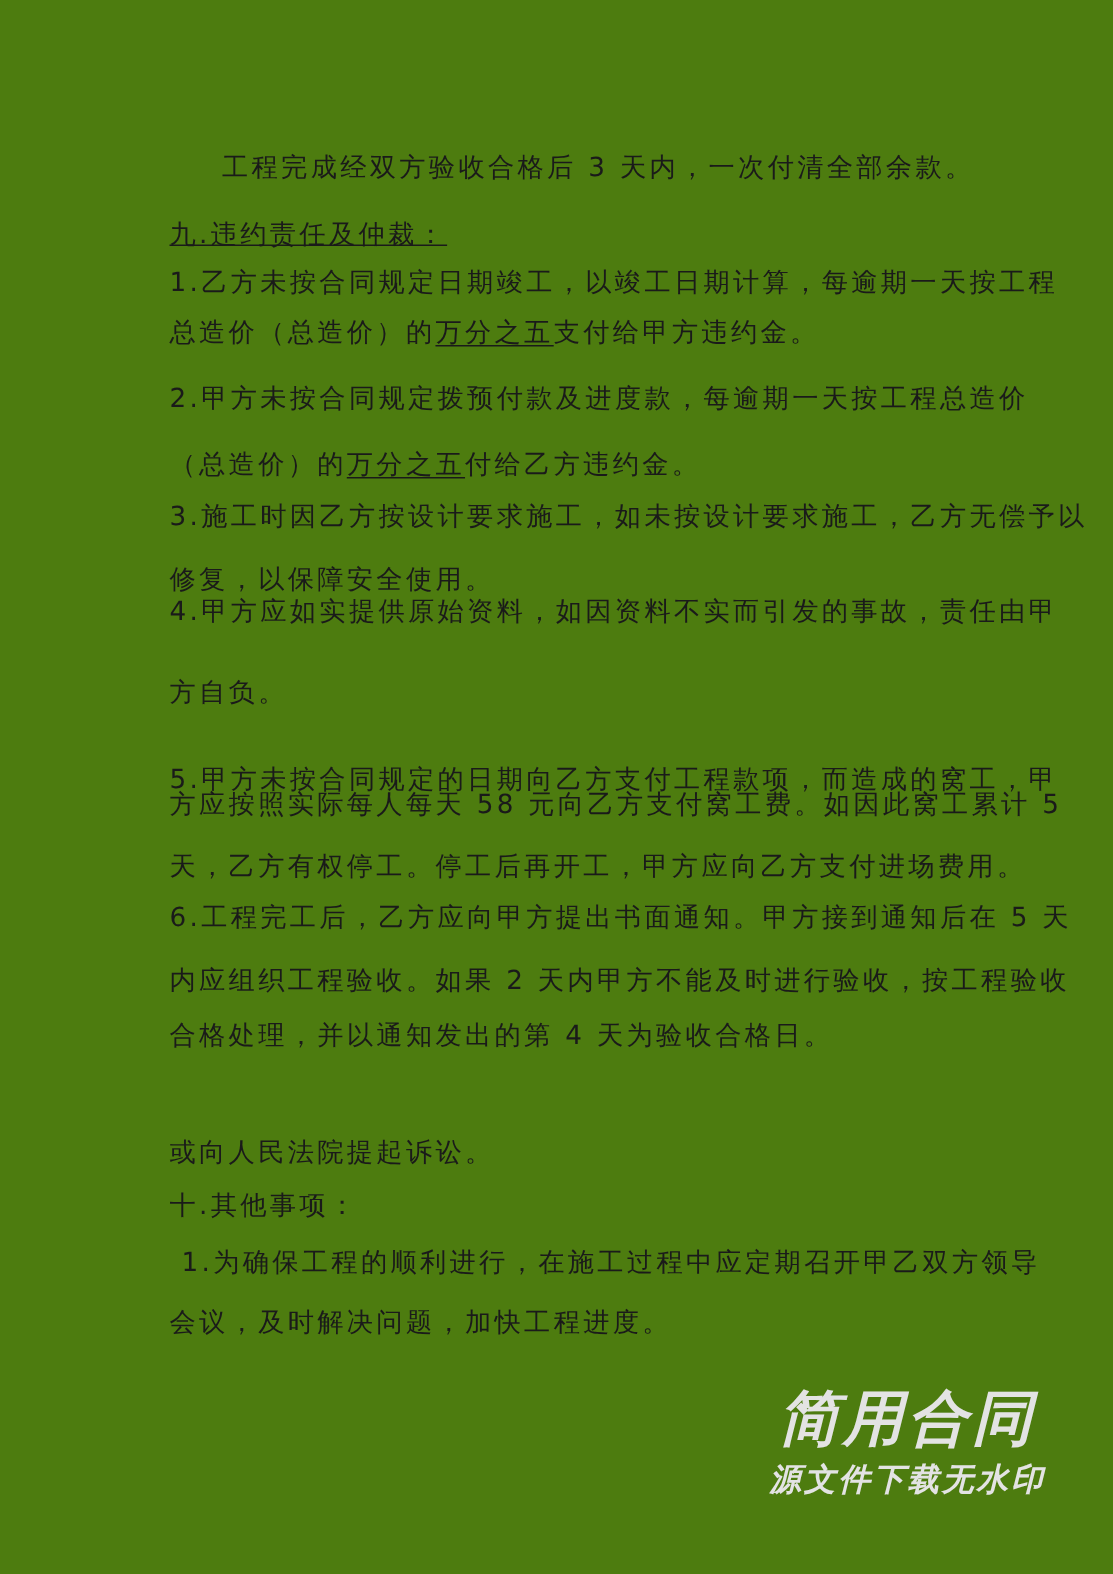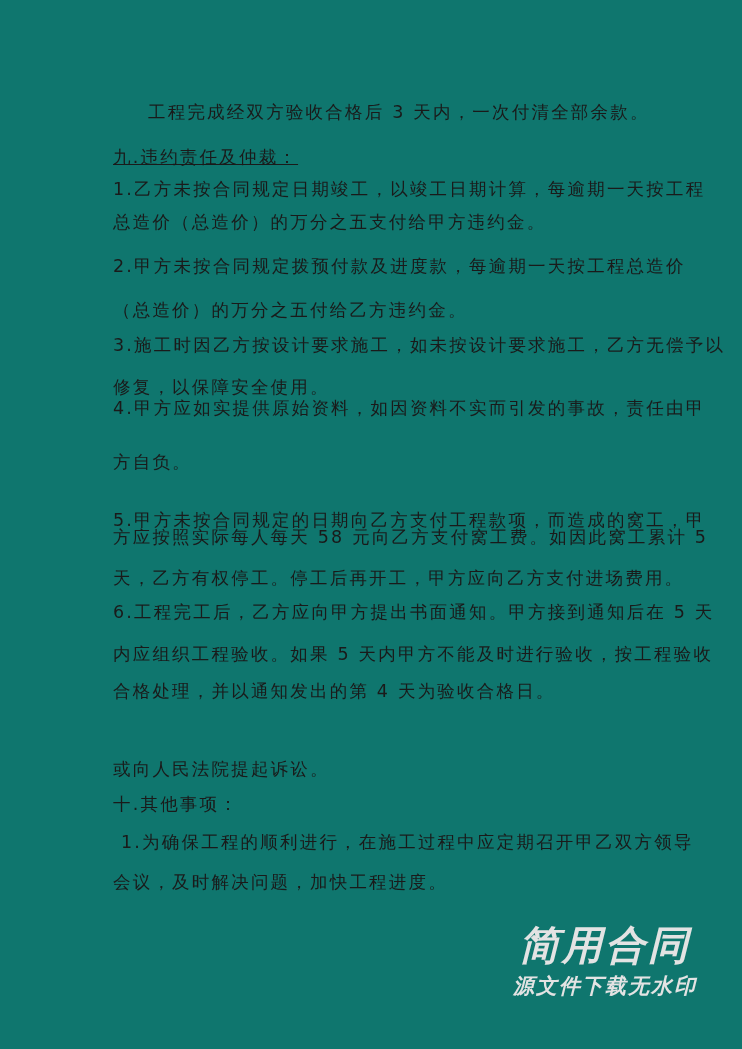--- a/index.html
+++ b/index.html
@@ -1,25 +1,25 @@
 <!DOCTYPE html>
 <html><head>
 <meta charset="utf-8">
 <style>
   html, body { margin: 0; padding: 0; background: #ffffff; }
   body {
     width: 742px; height: 1049px; position: relative; overflow: hidden;
     font-family: "DejaVu Sans", sans-serif; color: #1a1a1a;
   }
-  .page { position: absolute; left: 0; top: 0; width: 742px; height: 1049px; background: #0f766e; }
+  .page { position: absolute; left: 0; top: 0; width: 742px; height: 1049px; background: #4d7c0f; }
   .line {
     position: absolute; left: 113px; font-size: 17.5px; letter-spacing: 2.2px;
     white-space: nowrap; line-height: 24px;
   }
-  .u { text-underline-offset: 3px; }
+  .u { text-decoration: underline; text-underline-offset: 3px; }
   .wm {
     position: absolute; left: 510px; width: 190px; text-align: center;
     color: #e3e3e3; font-weight: bold; font-style: italic; white-space: nowrap;
   }
   .wm1 { top: 918px; font-size: 40px; letter-spacing: 3px; }
   .wm2 { top: 972px; font-size: 21px; letter-spacing: 2px; }
 </style>
 </head>
 <body>
 
@@ -31,21 +31,21 @@
   <div class="line" style="top:254px;">2.甲方未按合同规定拨预付款及进度款，每逾期一天按工程总造价</div>
   <div class="line" style="top:298px;"><span>（总造价）的</span><span class="u">万分之五</span><span>付给乙方违约金。</span></div>
   <div class="line" style="top:333px;">3.施工时因乙方按设计要求施工，如未按设计要求施工，乙方无偿予以</div>
   <div class="line" style="top:375px;">修复，以保障安全使用。</div>
   <div class="line" style="top:396px;">4.甲方应如实提供原始资料，如因资料不实而引发的事故，责任由甲</div>
   <div class="line" style="top:450px;">方自负。</div>
   <div class="line" style="top:508px;">5.甲方未按合同规定的日期向乙方支付工程款项，而造成的窝工，甲</div>
   <div class="line" style="top:525px;">方应按照实际每人每天 58 元向乙方支付窝工费。如因此窝工累计 5</div>
   <div class="line" style="top:566px;">天，乙方有权停工。停工后再开工，甲方应向乙方支付进场费用。</div>
   <div class="line" style="top:600px;">6.工程完工后，乙方应向甲方提出书面通知。甲方接到通知后在 5 天</div>
-  <div class="line" style="top:642px;">内应组织工程验收。如果 5 天内甲方不能及时进行验收，按工程验收</div>
+  <div class="line" style="top:642px;">内应组织工程验收。如果 2 天内甲方不能及时进行验收，按工程验收</div>
   <div class="line" style="top:679px;">合格处理，并以通知发出的第 4 天为验收合格日。</div>
   <div class="line" style="top:757px;">或向人民法院提起诉讼。</div>
   <div class="line" style="top:792px;">十.其他事项：</div>
   <div class="line" style="top:830px; left:121px;">1.为确保工程的顺利进行，在施工过程中应定期召开甲乙双方领导</div>
   <div class="line" style="top:870px;">会议，及时解决问题，加快工程进度。</div>
 
   <div class="wm wm1">简用合同</div>
   <div class="wm wm2">源文件下载无水印</div>
 </div>
 

